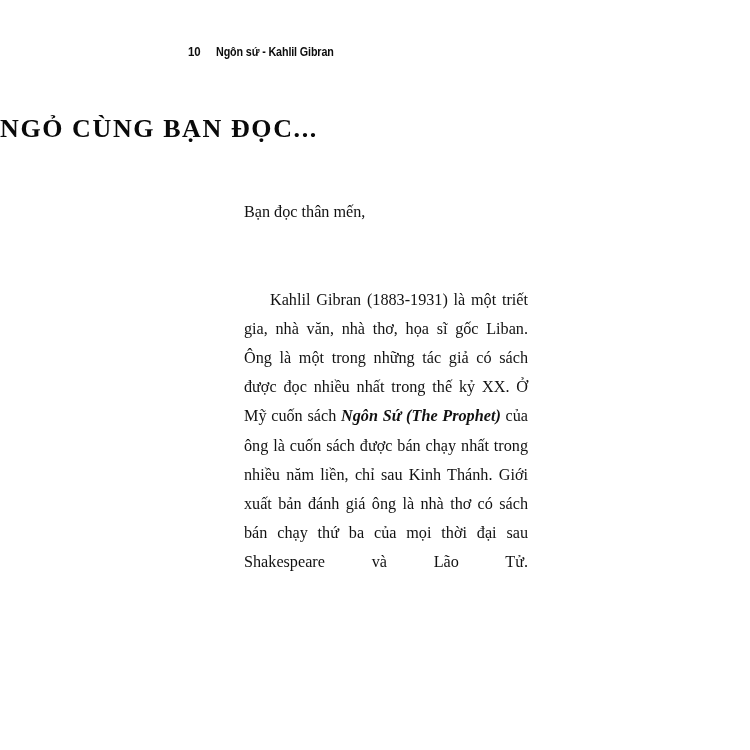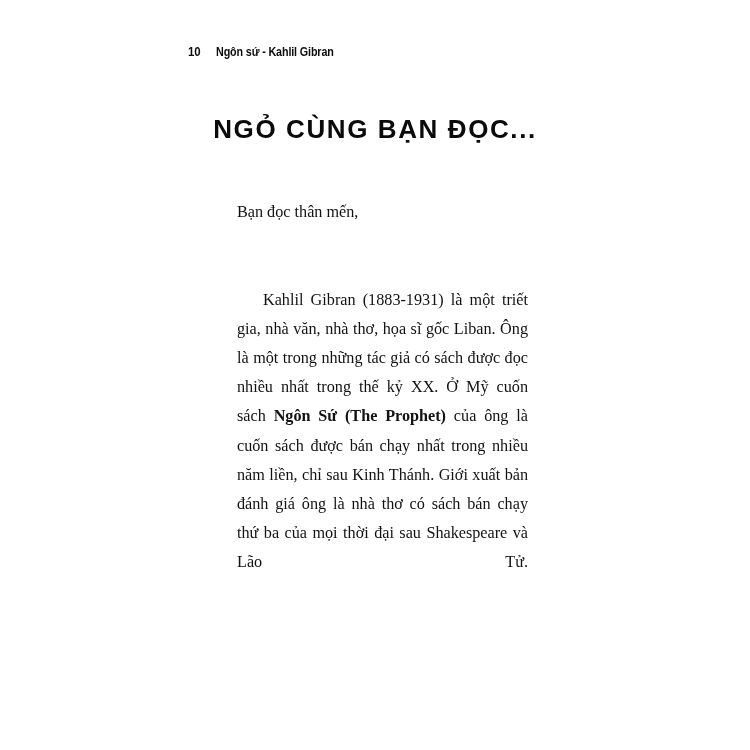--- a/index.html
+++ b/index.html
@@ -48,22 +48,21 @@
     transform: scaleX(0.86);
     transform-origin: left center;
   }
 
   
   .chapter-title {
     position: absolute;
     left: 0;
     right: 0;
     top: 96px;
-    text-align: center;
-    font-family: Liberation Sans, sans-serif;
+    font-family: Liberation Serif, serif;
     font-size: 26px;
     line-height: 32px;
     letter-spacing: 1.6px;
     color: #0a0a0a;
     font-variant: normal;
     white-space: nowrap;
   }
 
   
   .text-column {
@@ -72,38 +71,39 @@
     top: 198px;
     width: 291px;
     font-size: 16.2px;
     line-height: 29.2px;
     text-align: justify;
     text-justify: inter-word;
     color: #121212;
     hyphens: none;
   }
   .text-column p {
-    margin: 0 0 0 0;
+    margin: 0 0 0 7px;
     text-indent: 26px;
   }
   .text-column p + p {
     margin-top: 29.2px;
   }
   .text-column p.salutation {
     text-indent: 0;
     text-align: left;
   }
   
   .text-column p::after {
     content: "";
     display: inline-block;
     width: 100%;
   }
   .bi {
     font-weight: bold;
+    font-style: italic;
   }
 </style>
 </head>
 <body>
 
 <div class="page">
 
   <div class="running-head">
     <span class="folio">10</span>
     <span class="running-title">Ngôn sứ - Kahlil Gibran</span>

